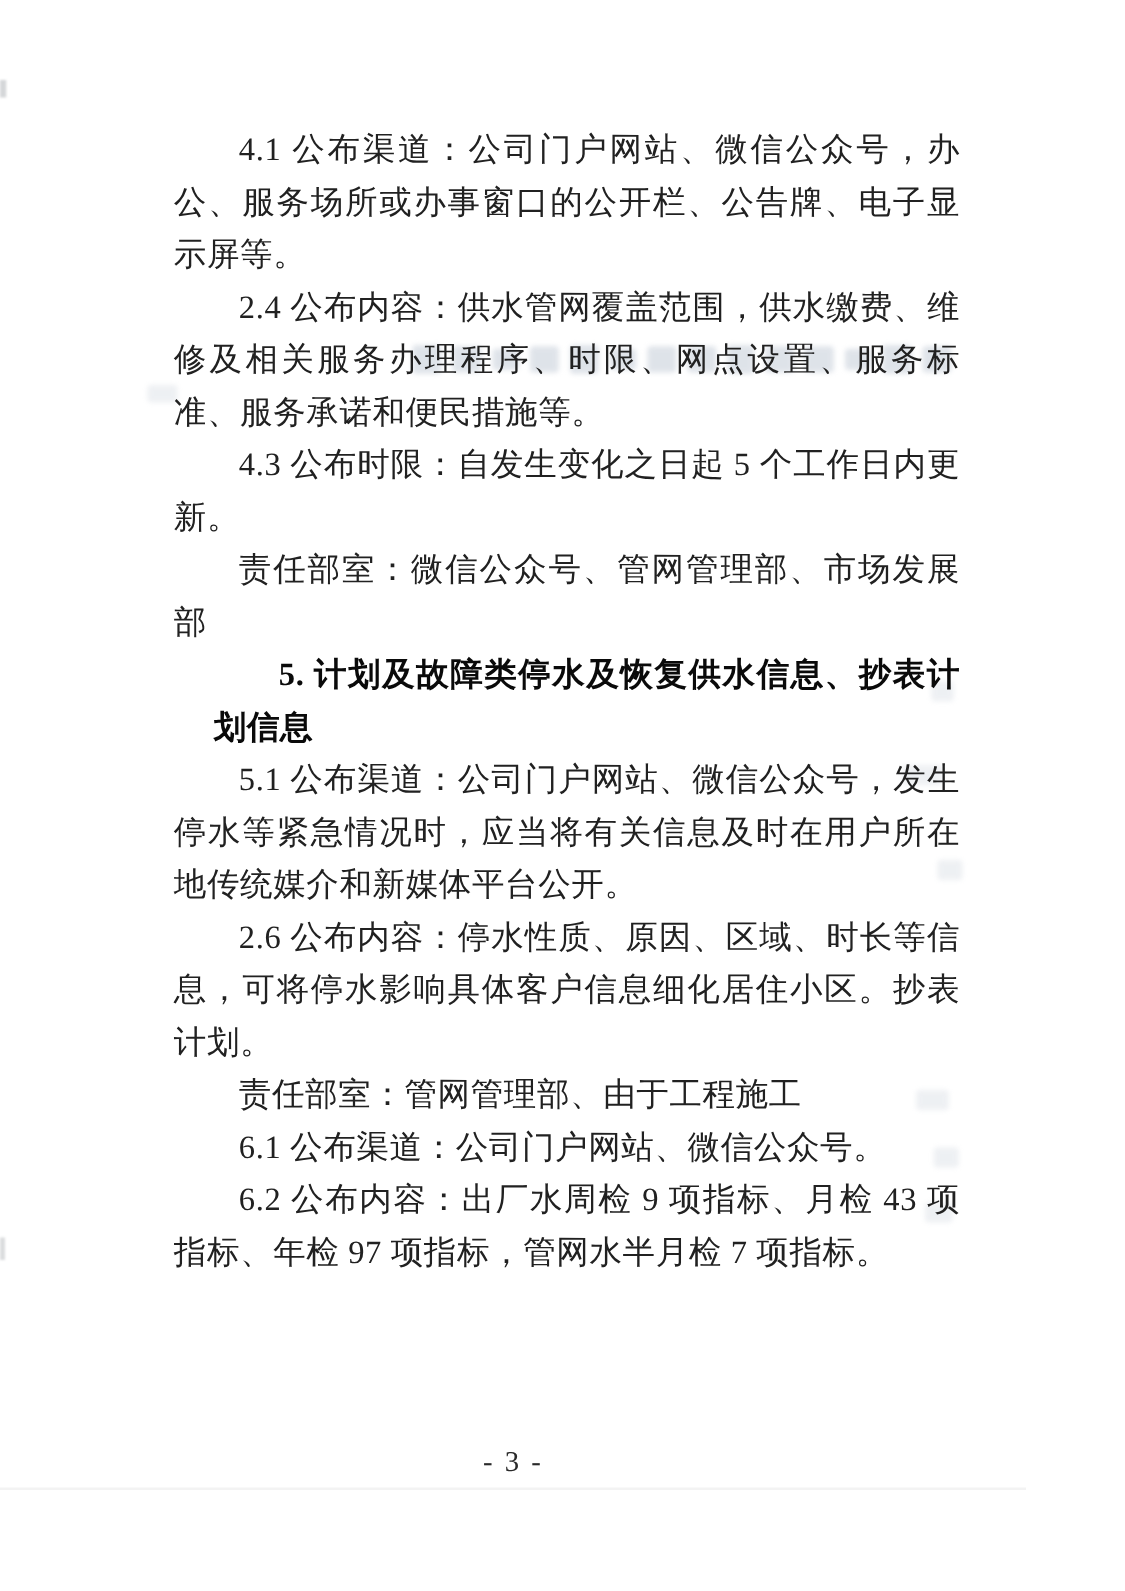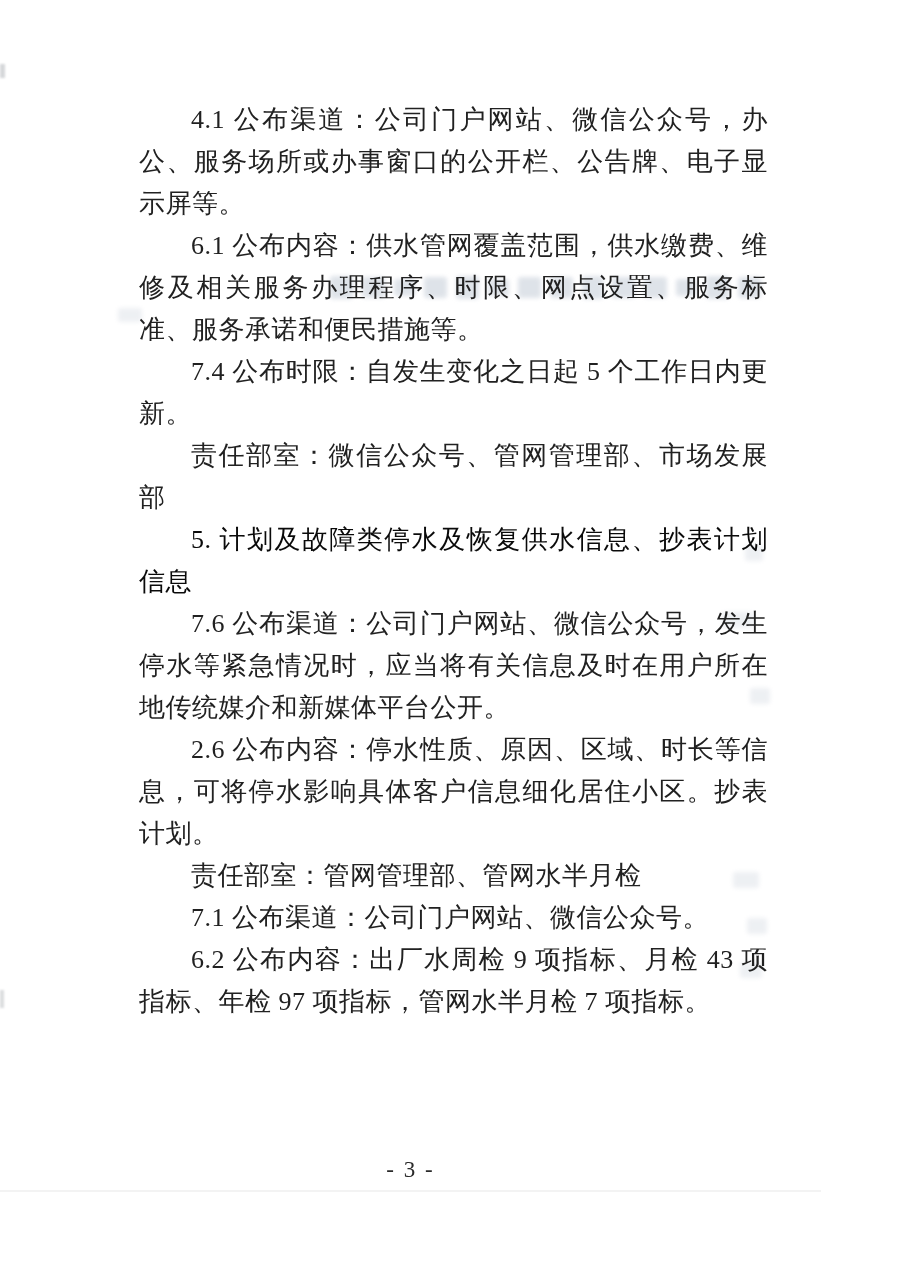--- a/index.html
+++ b/index.html
@@ -25,22 +25,23 @@
     margin: 0;
     font-size: 26px;
     line-height: 42px;
     text-align: justify;
     text-indent: 2em;
     color: #212121;
     letter-spacing: 0.5px;
     word-break: break-all;
   }
   .para.heading {
-    font-weight: 400;
+    font-weight: 700;
     color: #0a0a0a;
+    margin-left: 32px;
   }
   .footer {
     position: absolute;
     top: 1157px;
     left: 0;
     width: 100%;
     text-align: center;
     font-size: 23px;
     color: #2a2a2a;
     letter-spacing: 2px;
@@ -125,28 +126,28 @@
   <div class="ghost" style="left:747px; top:918px; width:20px; height:16px;"></div>
   <div class="ghost" style="left:740px; top:962px; width:22px; height:16px;"></div>
   <div class="ghost" style="left:118px; top:308px; width:24px; height:14px;"></div>
 
   <div class="edge-mark" style="left:0; top:64px; width:5px; height:14px; opacity:.35;"></div>
   <div class="edge-mark" style="left:0; top:990px; width:4px; height:18px; opacity:.3;"></div>
   <div class="edge-mark" style="left:891px; top:186px; width:3px; height:10px; opacity:.4;"></div>
 
   <main class="doc-body" id="doc-body">
       <p class="para">4.1 公布渠道：公司门户网站、微信公众号，办公、服务场所或办事窗口的公开栏、公告牌、电子显示屏等。</p>
-      <p class="para">6.1 公布内容：供水管网覆盖范围，供水缴费、维修及相关服务办理程序、时限、网点设置、服务标准、服务承诺和便民措施等。</p>
-      <p class="para">7.4 公布时限：自发生变化之日起 5 个工作日内更新。</p>
+      <p class="para">2.4 公布内容：供水管网覆盖范围，供水缴费、维修及相关服务办理程序、时限、网点设置、服务标准、服务承诺和便民措施等。</p>
+      <p class="para">4.3 公布时限：自发生变化之日起 5 个工作日内更新。</p>
       <p class="para">责任部室：微信公众号、管网管理部、市场发展部</p>
       <p class="para heading">5. 计划及故障类停水及恢复供水信息、抄表计划信息</p>
-      <p class="para">7.6 公布渠道：公司门户网站、微信公众号，发生停水等紧急情况时，应当将有关信息及时在用户所在地传统媒介和新媒体平台公开。</p>
+      <p class="para">5.1 公布渠道：公司门户网站、微信公众号，发生停水等紧急情况时，应当将有关信息及时在用户所在地传统媒介和新媒体平台公开。</p>
       <p class="para">2.6 公布内容：停水性质、原因、区域、时长等信息，可将停水影响具体客户信息细化居住小区。抄表计划。</p>
-      <p class="para">责任部室：管网管理部、管网水半月检</p>
-      <p class="para">7.1 公布渠道：公司门户网站、微信公众号。</p>
+      <p class="para">责任部室：管网管理部、由于工程施工</p>
+      <p class="para">6.1 公布渠道：公司门户网站、微信公众号。</p>
       <p class="para">6.2 公布内容：出厂水周检 9 项指标、月检 43 项指标、年检 97 项指标，管网水半月检 7 项指标。</p>
     </main>
 
   <div class="footer">
     <span>- 3 -</span>
   </div>
 
   <div class="scan-edge"></div>
   <div class="scan-band"></div>
 

